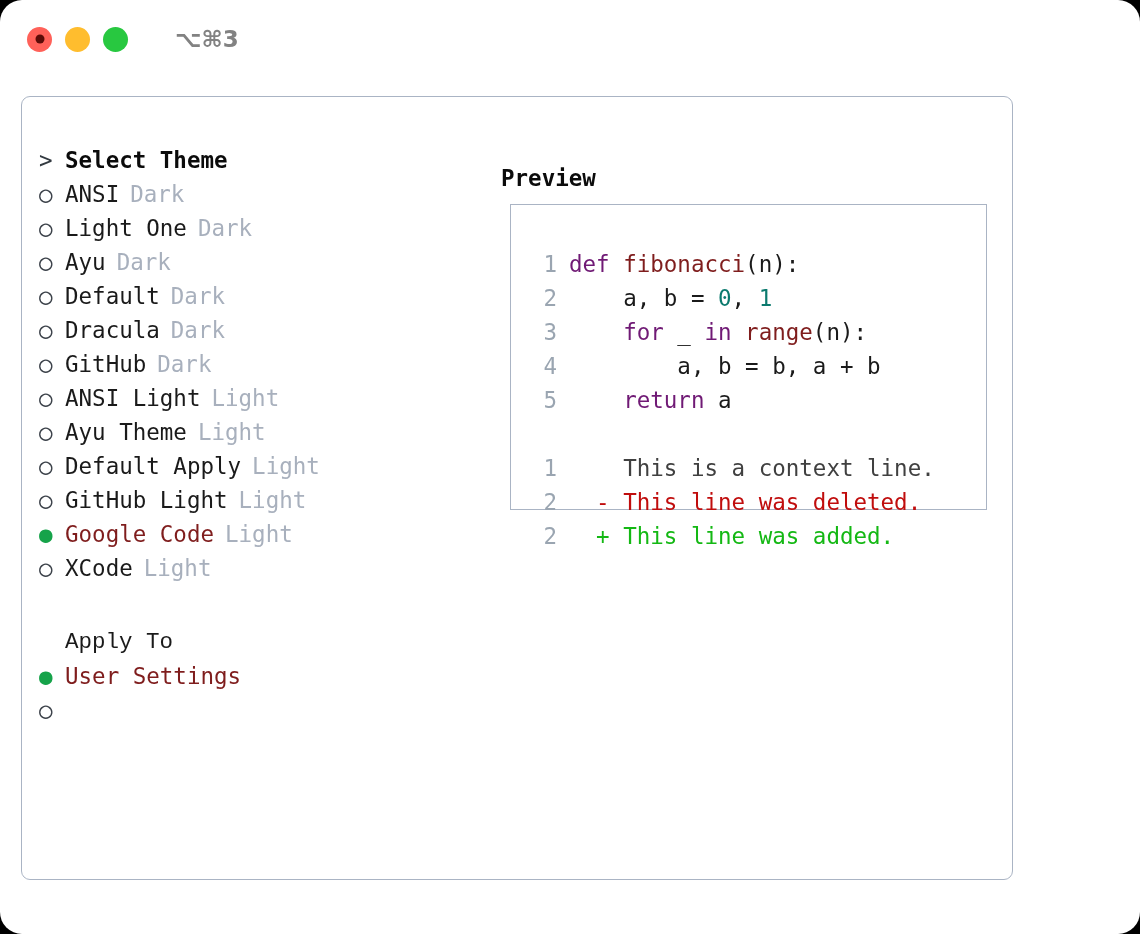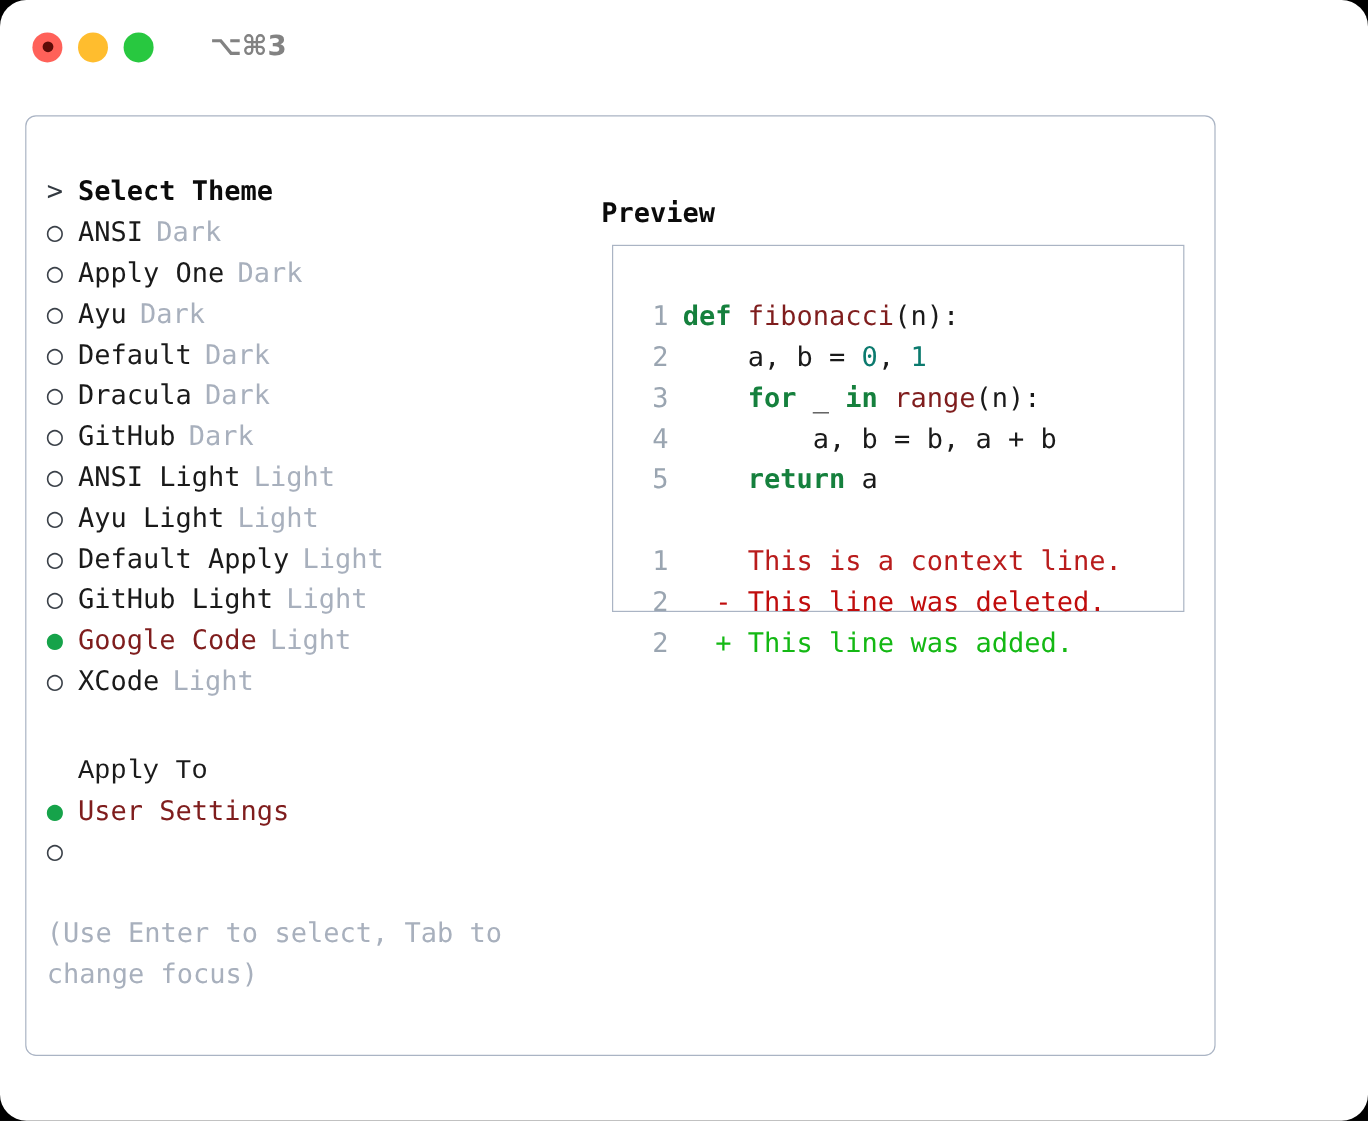--- a/index.html
+++ b/index.html
@@ -154,28 +154,28 @@
     display: inline-block;
     width: 26px;
     flex: 0 0 26px;
     text-align: right;
     color: #9aa5b1;
     margin-right: 12px;
   }
   .ctext { color: #1a1a1a; }
 
   
-  .kw   { color: #15803d; font-weight: 700; text-align: right; }
+  .kw   { color: #701a75; font-weight: 400; text-align: right; }
   .fn   { color: #7f1d1d; }
   .num  { color: #0b7a6e; }
   .pn   { color: #1a1a1a; }
 
   
   .blank-line { height: 34px; }
-  .d-ctx { color: #b91c1c; }
+  .d-ctx { color: #404040; }
   .d-del { color: #c00d0d; }
   .d-add { color: #14b814; }
 </style>
 </head>
 <body>
 
 <div id="window">
 
   <div id="titlebar">
     <div class="traffic-lights">
@@ -196,21 +196,21 @@
       </div>
 
       <div id="theme-list">
           <div class="row">
             <span class="marker dot-empty">○</span>
             <span class="label">ANSI</span>
             <span class="variant">Dark</span>
           </div>
           <div class="row">
             <span class="marker dot-empty">○</span>
-            <span class="label">Apply One</span>
+            <span class="label">Light One</span>
             <span class="variant">Dark</span>
           </div>
           <div class="row">
             <span class="marker dot-empty">○</span>
             <span class="label">Ayu</span>
             <span class="variant">Dark</span>
           </div>
           <div class="row">
             <span class="marker dot-empty">○</span>
             <span class="label">Default</span>
@@ -226,21 +226,21 @@
             <span class="label">GitHub</span>
             <span class="variant">Dark</span>
           </div>
           <div class="row">
             <span class="marker dot-empty">○</span>
             <span class="label">ANSI Light</span>
             <span class="variant">Light</span>
           </div>
           <div class="row">
             <span class="marker dot-empty">○</span>
-            <span class="label">Ayu Light</span>
+            <span class="label">Ayu Theme</span>
             <span class="variant">Light</span>
           </div>
           <div class="row">
             <span class="marker dot-empty">○</span>
             <span class="label">Default Apply</span>
             <span class="variant">Light</span>
           </div>
           <div class="row">
             <span class="marker dot-empty">○</span>
             <span class="label">GitHub Light</span>
@@ -270,21 +270,20 @@
             <span class="marker dot-filled">●</span>
             <span class="label">User Settings</span>
           </div>
           <div class="row">
             <span class="marker dot-empty">○</span>
           </div>
         </div>
 
     </div>
 
-    <div id="hint">(Use Enter to select, Tab to change focus)</div>
 
     <div id="right-col">
       <div id="preview-title">Preview</div>
       <div id="preview-box">
         <div id="code"><div class="cline"><span class="lno">1</span><span class="ctext"><span class="kw">def</span><span class="pn"> </span><span class="fn">fibonacci</span><span class="pn">(n):</span></span></div><div class="cline"><span class="lno">2</span><span class="ctext"><span class="pn">    a, b = </span><span class="num">0</span><span class="pn">, </span><span class="num">1</span></span></div><div class="cline"><span class="lno">3</span><span class="ctext"><span class="pn">    </span><span class="kw">for</span><span class="pn"> _ </span><span class="kw">in</span><span class="pn"> </span><span class="fn">range</span><span class="pn">(n):</span></span></div><div class="cline"><span class="lno">4</span><span class="ctext"><span class="pn">        a, b = b, a + b</span></span></div><div class="cline"><span class="lno">5</span><span class="ctext"><span class="pn">    </span><span class="kw">return</span><span class="pn"> a</span></span></div><div class="blank-line"></div><div class="cline"><span class="lno">1</span><span class="d-ctx" style="white-space: pre;">    </span><span class="d-ctx">This is a context line.</span></div><div class="cline"><span class="lno">2</span><span class="d-del" style="white-space: pre;">  - </span><span class="d-del">This line was deleted.</span></div><div class="cline"><span class="lno">2</span><span class="d-add" style="white-space: pre;">  + </span><span class="d-add">This line was added.</span></div></div>
       </div>
     </div>
 
   </div>
 </div>

